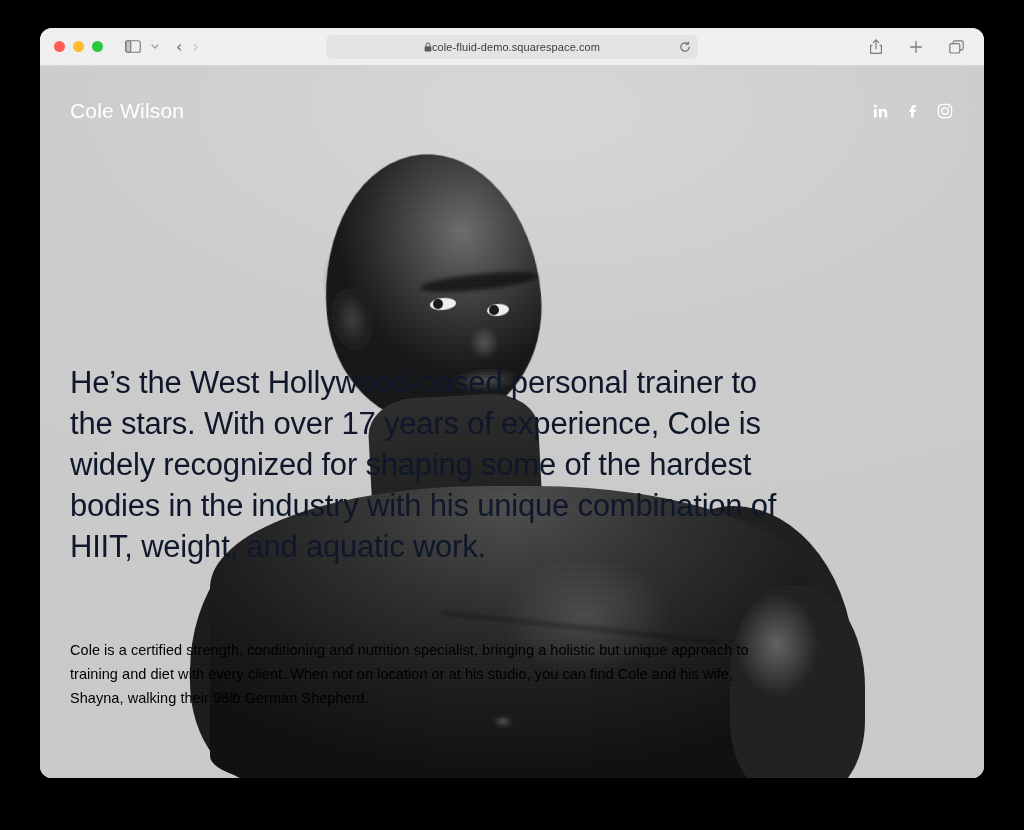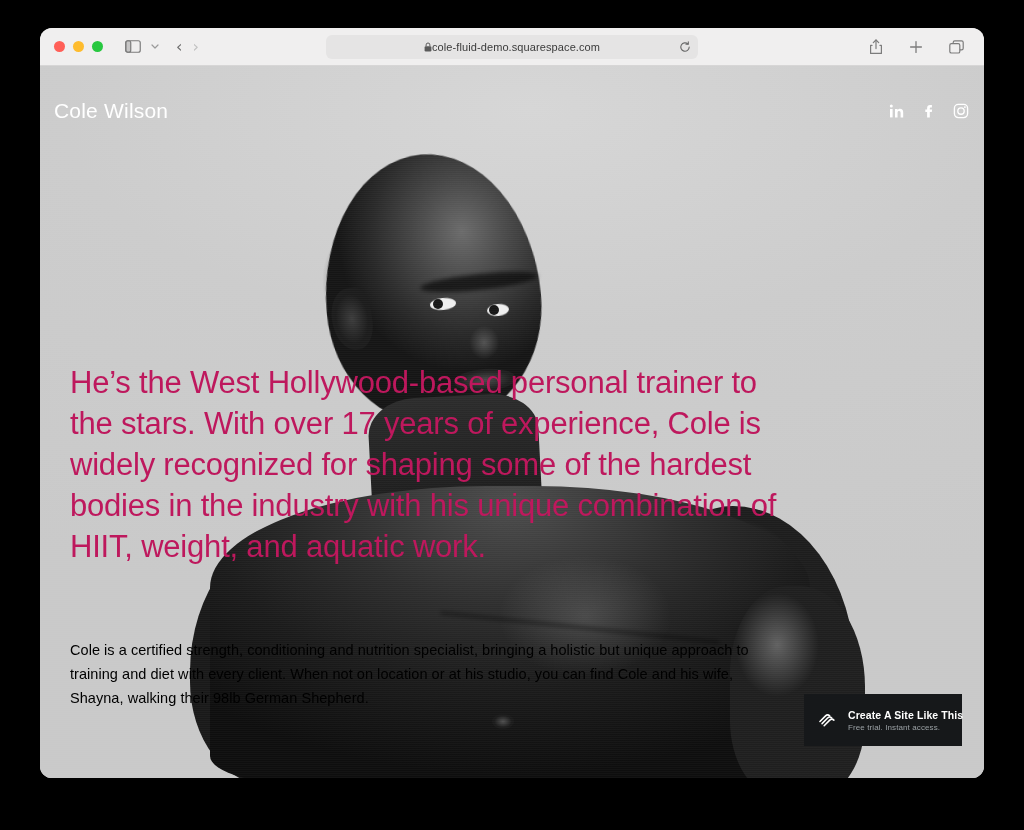--- a/index.html
+++ b/index.html
@@ -331,21 +331,21 @@
   }
 
   
   #site-header {
     position: absolute;
     left: 0; right: 0;
     top: 22px;
     height: 46px;
     display: flex;
     align-items: center;
-    padding: 0 14px;
+    padding: 0 30px;
     box-sizing: border-box;
   }
   #site-title {
     color: #ffffff;
     font-size: 21px;
     letter-spacing: 0.2px;
     font-weight: 400;
   }
   #social-icons {
     margin-left: auto;
@@ -364,21 +364,21 @@
   }
 
   
   #hero {
     position: absolute;
     left: 30px;
     top: 296px;
     width: 720px;
   }
   #headline {
-    color: #be185d;
+    color: #0f172a;
     font-size: 31px;
     line-height: 41px;
     font-weight: 400;
     letter-spacing: -0.2px;
     margin: 0;
   }
 
   #body-block {
     position: absolute;
     left: 30px;
@@ -558,29 +558,16 @@
       </div>
 
       <div id="hero">
         <h1 id="headline">He’s the West Hollywood-based personal trainer to the stars. With over 17 years of experience, Cole is widely recognized for shaping some of the hardest bodies in the industry with his unique combination of HIIT, weight, and aquatic work.</h1>
       </div>
 
       <div id="body-block">
         <p id="body-text">Cole is a certified strength, conditioning and nutrition specialist, bringing a holistic but unique approach to training and diet with every client. When not on location or at his studio, you can find Cole and his wife, Shayna, walking their 98lb German Shepherd.</p>
       </div>
 
-      <div id="promo-banner">
-        <span id="promo-logo">
-          <svg width="22" height="22" viewBox="0 0 24 24" fill="none" stroke="currentColor" stroke-width="1.7" stroke-linecap="round" stroke-linejoin="round">
-            <path d="M4.3 13.6l6.1-6.1a3.2 3.2 0 0 1 4.5 0"></path>
-            <path d="M6.6 15.9l6.1-6.1a3.2 3.2 0 0 1 4.5 0"></path>
-            <path d="M8.9 18.2l6.1-6.1a3.2 3.2 0 0 1 4.5 0"></path>
-          </svg>
-        </span>
-        <span id="promo-text">
-          <span id="promo-title">Create A Site Like This</span>
-          <span id="promo-sub">Free trial. Instant access.</span>
-        </span>
-      </div>
 
     </div>
   </div>
 </div>
 
 </body></html>

